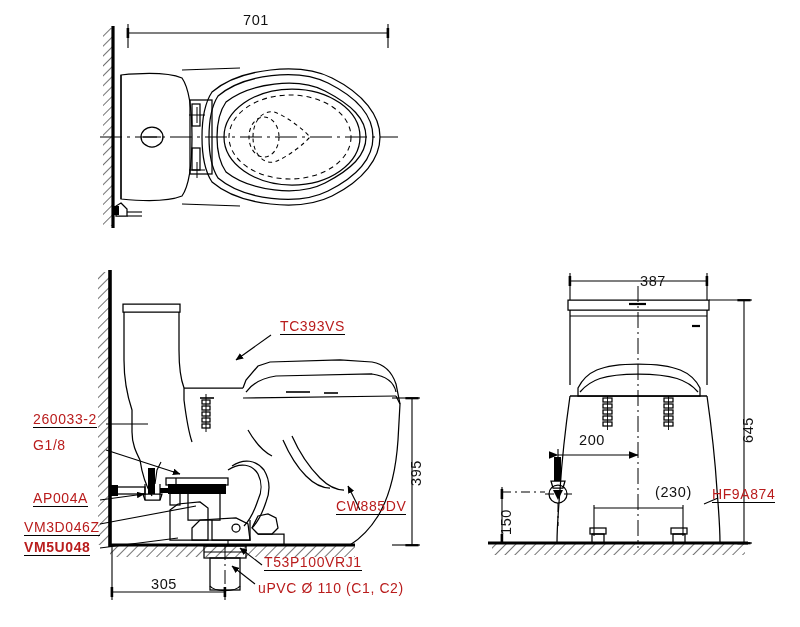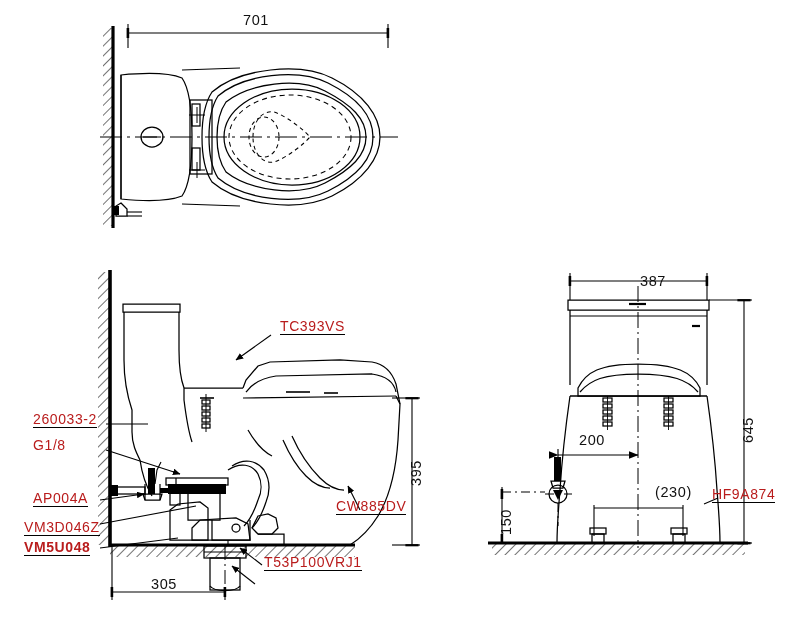--- a/index.html
+++ b/index.html
@@ -302,20 +302,21 @@
   <div class="dim" style="left:151px;top:576px;">305</div>
 
   <div class="lbl u" style="left:33px;top:411px;text-align:center;">260033-2</div>
   <div class="lbl" style="left:33px;top:437px;">G1/8</div>
   <div class="lbl u" style="left:33px;top:490px;">AP004A</div>
   <div class="lbl u" style="left:24px;top:513px;margin-top:6px;">VM3D046Z</div>
   <div class="lbl u" style="left:24px;top:539px;font-weight:bold;">VM5U048</div>
   <div class="lbl u" style="left:280px;top:318px;">TC393VS</div>
   <div class="lbl u" style="left:336px;top:498px;">CW885DV</div>
   <div class="lbl u" style="left:264px;top:554px;">T53P100VRJ1</div>
+  <div class="lbl" style="left:258px;top:580px;">uPVC Ø 110 (C1, C2)</div>
 
   <div class="dim" style="left:640px;top:260px;margin-top:13px;">387</div>
   <div class="dim rot" style="left:740px;top:443px;">645</div>
   <div class="dim" style="left:579px;top:432px;">200</div>
   <div class="dim" style="left:607px;top:484px;margin-left:48px;">(230)</div>
   <div class="dim rot" style="left:498px;top:535px;">150</div>
 
   <div class="lbl u" style="left:700px;top:486px;margin-left:12px;">HF9A874</div>
 
 </div>

